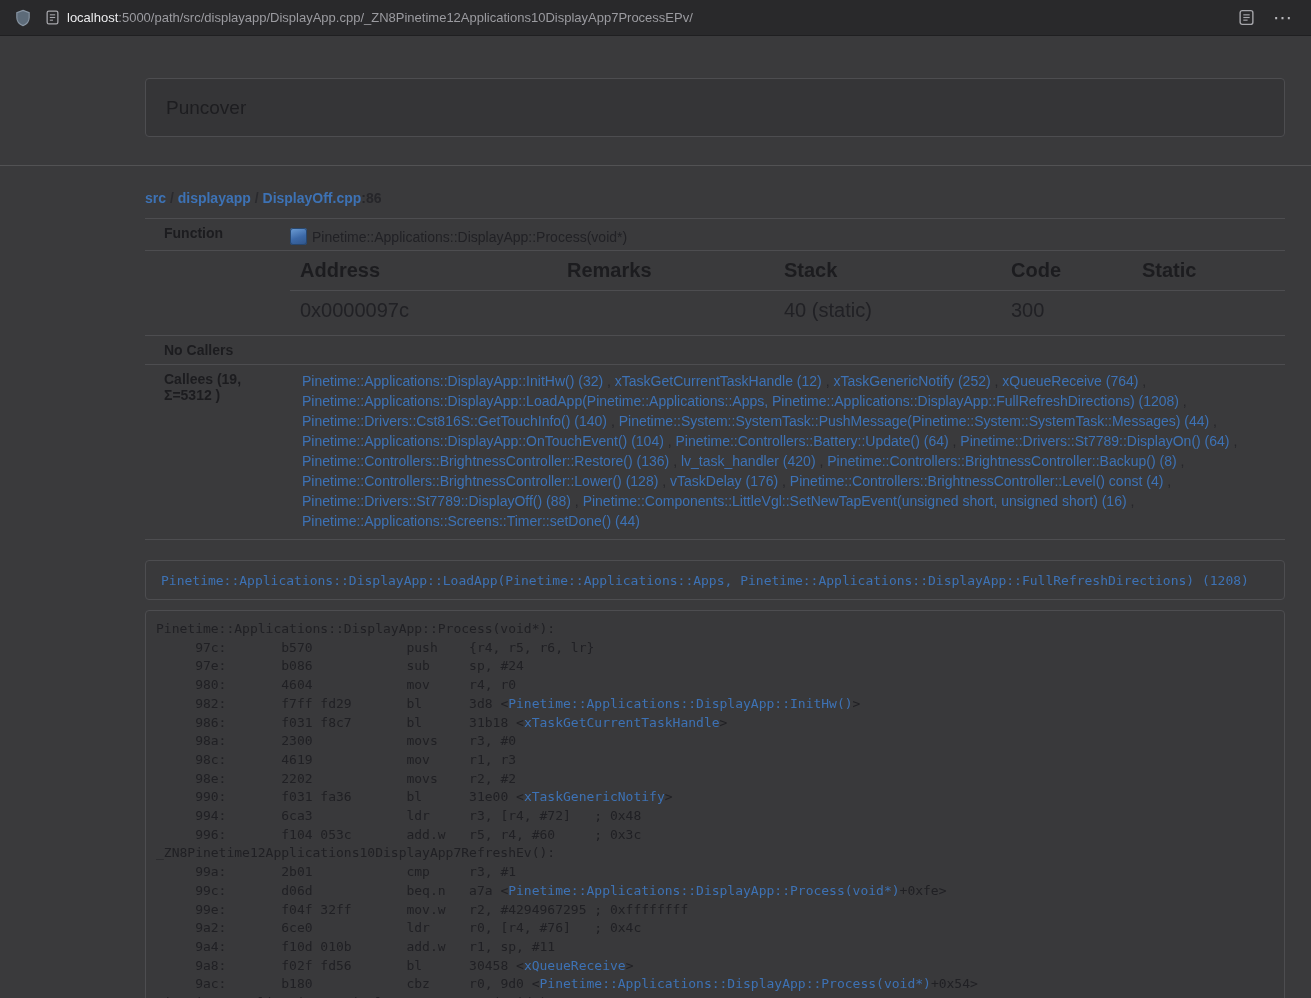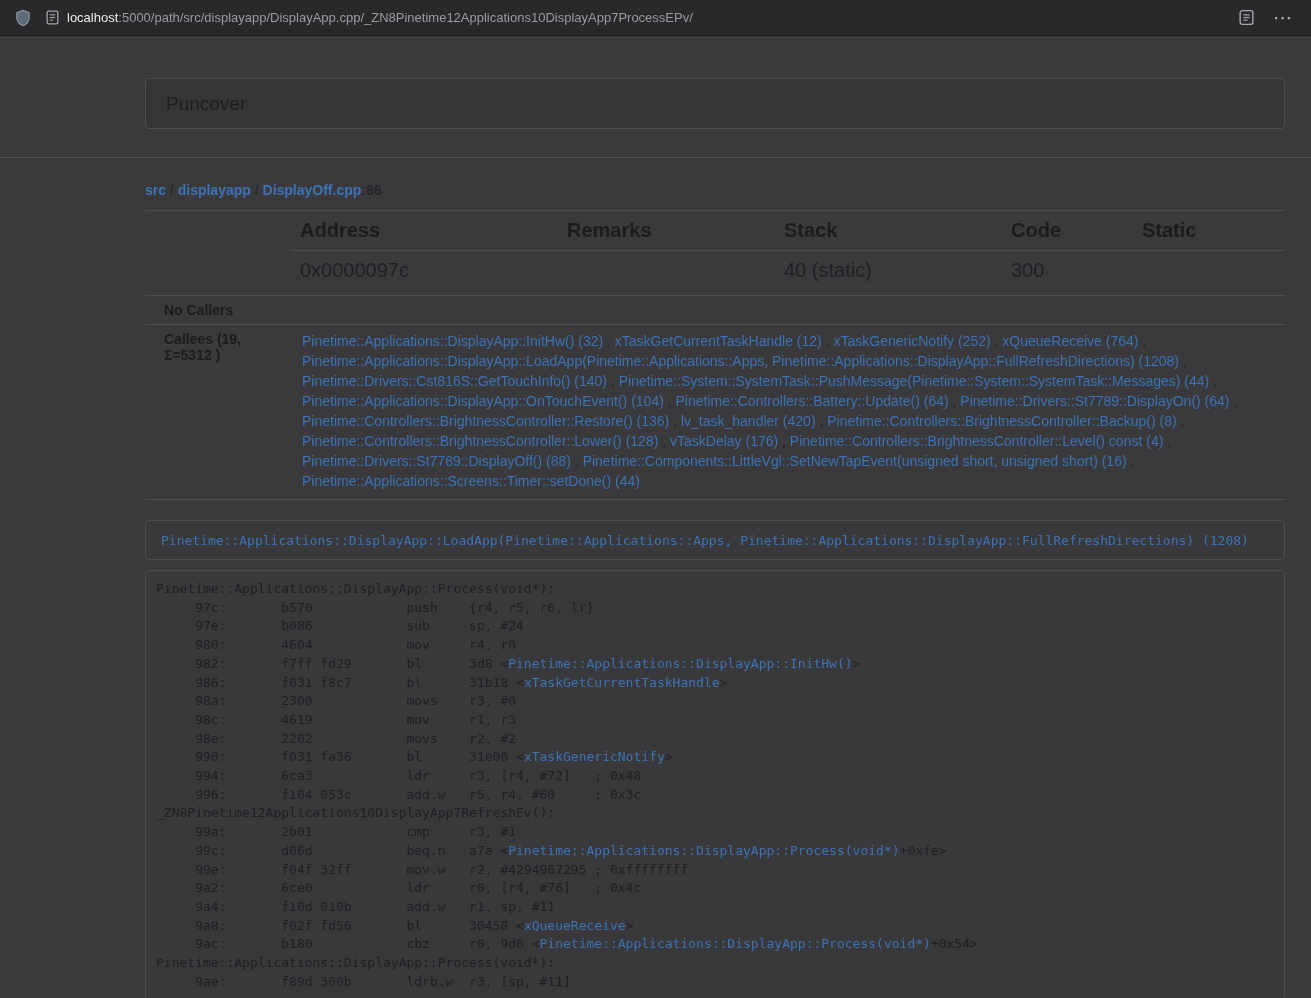--- a/index.html
+++ b/index.html
@@ -24,21 +24,21 @@
   .topbar .icn{display:inline-flex;align-items:center;justify-content:center;}
   .urlbox{display:flex;align-items:center;gap:8px;flex:1;min-width:0;}
   .url{font-size:13px;white-space:nowrap;overflow:hidden;}
   .url .host{color:#ececee;}
   .url .path{color:var(--muted);}
   .right-controls{display:flex;align-items:center;gap:18px;margin-left:auto;padding-right:4px;}
   .more-btn{color:#b8b8bc;font-size:19px;line-height:1;letter-spacing:1px;cursor:pointer;}
   
   .container{margin-left:145px;width:1140px;}
   .jumbotron{
-    margin-top:42px;height:51px;border:1px solid var(--border);
+    margin-top:42px;height:59px;border:1px solid var(--border);
     background:var(--panel2);border-radius:4px;
     display:flex;align-items:center;padding:0 20px;
     font-size:19px;color:#1d1d20;
   }
   .divider{margin-top:28px;border:0;border-top:1px solid #525254;width:1311px;}
   .breadcrumb{margin-left:145px;margin-top:24px;font-size:14px;font-weight:bold;}
   .breadcrumb .sep{color:#2a2a2e;font-weight:bold;}
   .breadcrumb .suffix{color:#26262a;}
   
   .main-table{
@@ -127,20 +127,29 @@
 <hr class="divider">
 
 <div class="breadcrumb">
   <a>src</a><span class="sep"> / </span><a>displayapp</a><span class="sep"> / </span><a>DisplayOff.cpp</a><span class="suffix">:86</span>
 </div>
 
 <div class="container">
   <table class="main-table">
     <tbody>
       <tr>
+        <th>Function</th>
+        <td>
+          <div class="fn-cell">
+            <span class="fn-icon"></span>
+            <span>Pinetime::Applications::DisplayApp::Process(void*)</span>
+          </div>
+        </td>
+      </tr>
+      <tr>
         <th></th>
         <td style="padding:0;">
           <table class="sub-table">
             <thead>
               <tr>
                 <th class="c-address">Address</th>
                 <th class="c-remarks">Remarks</th>
                 <th class="c-stack">Stack</th>
                 <th class="c-code">Code</th>
                 <th class="c-static">Static</th>

